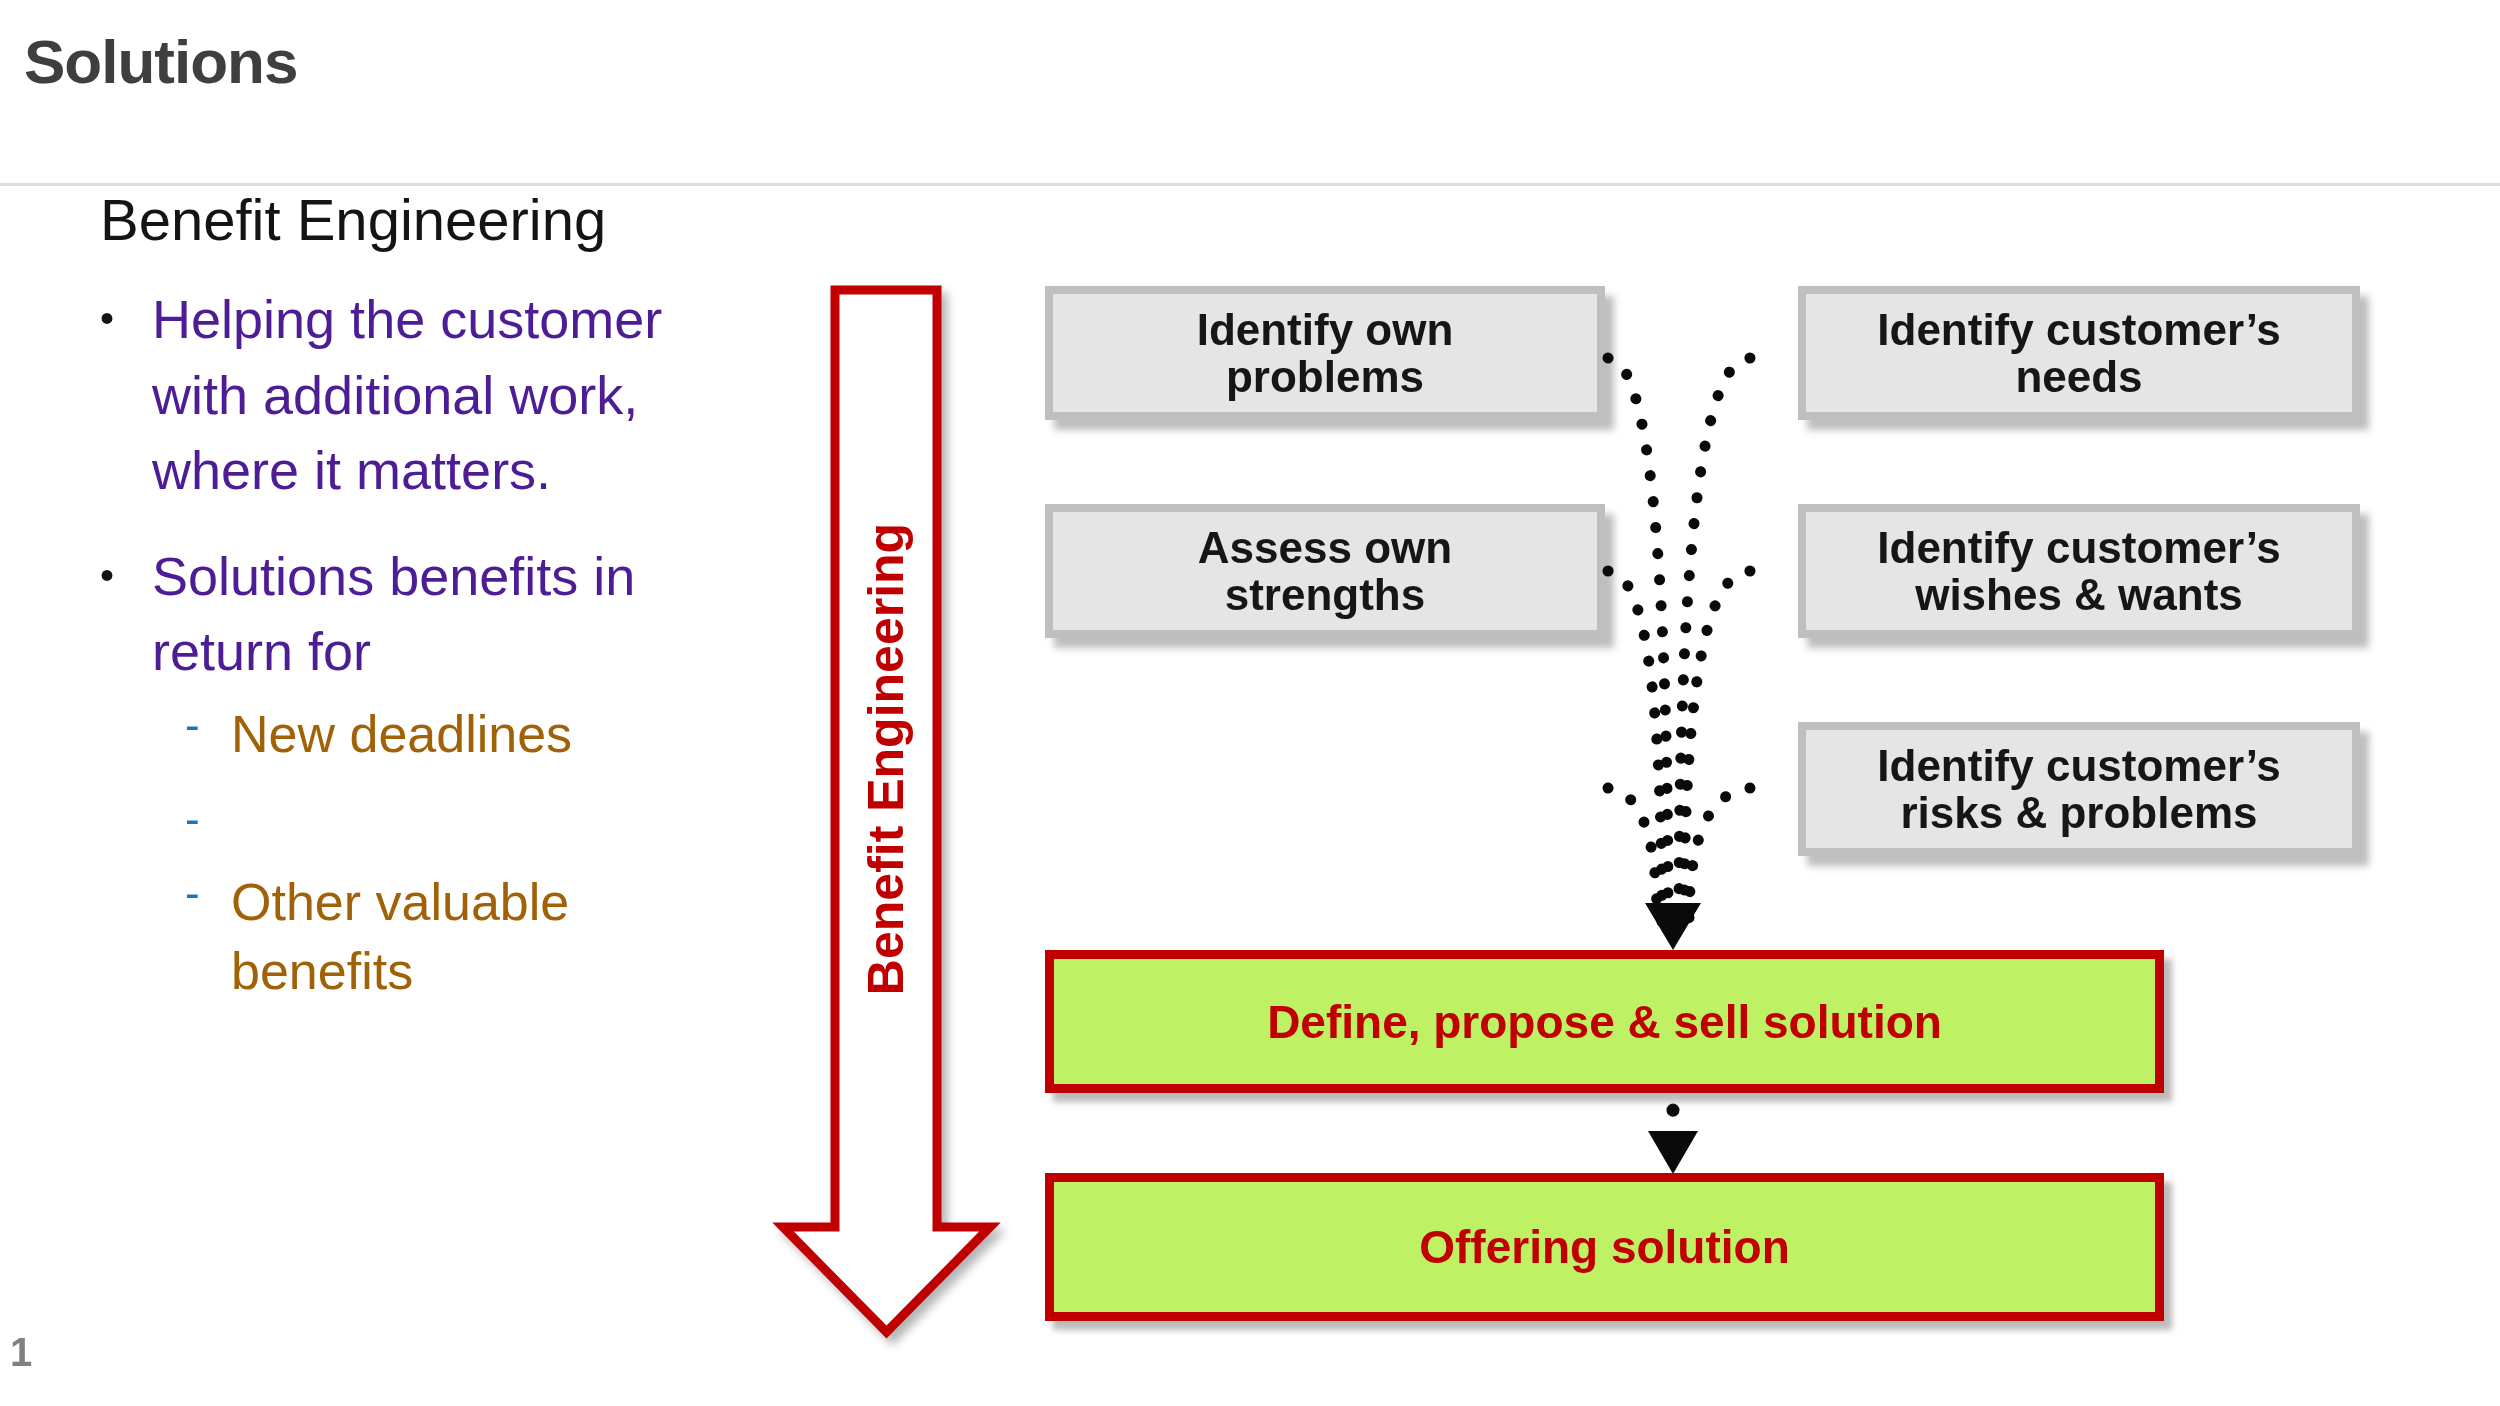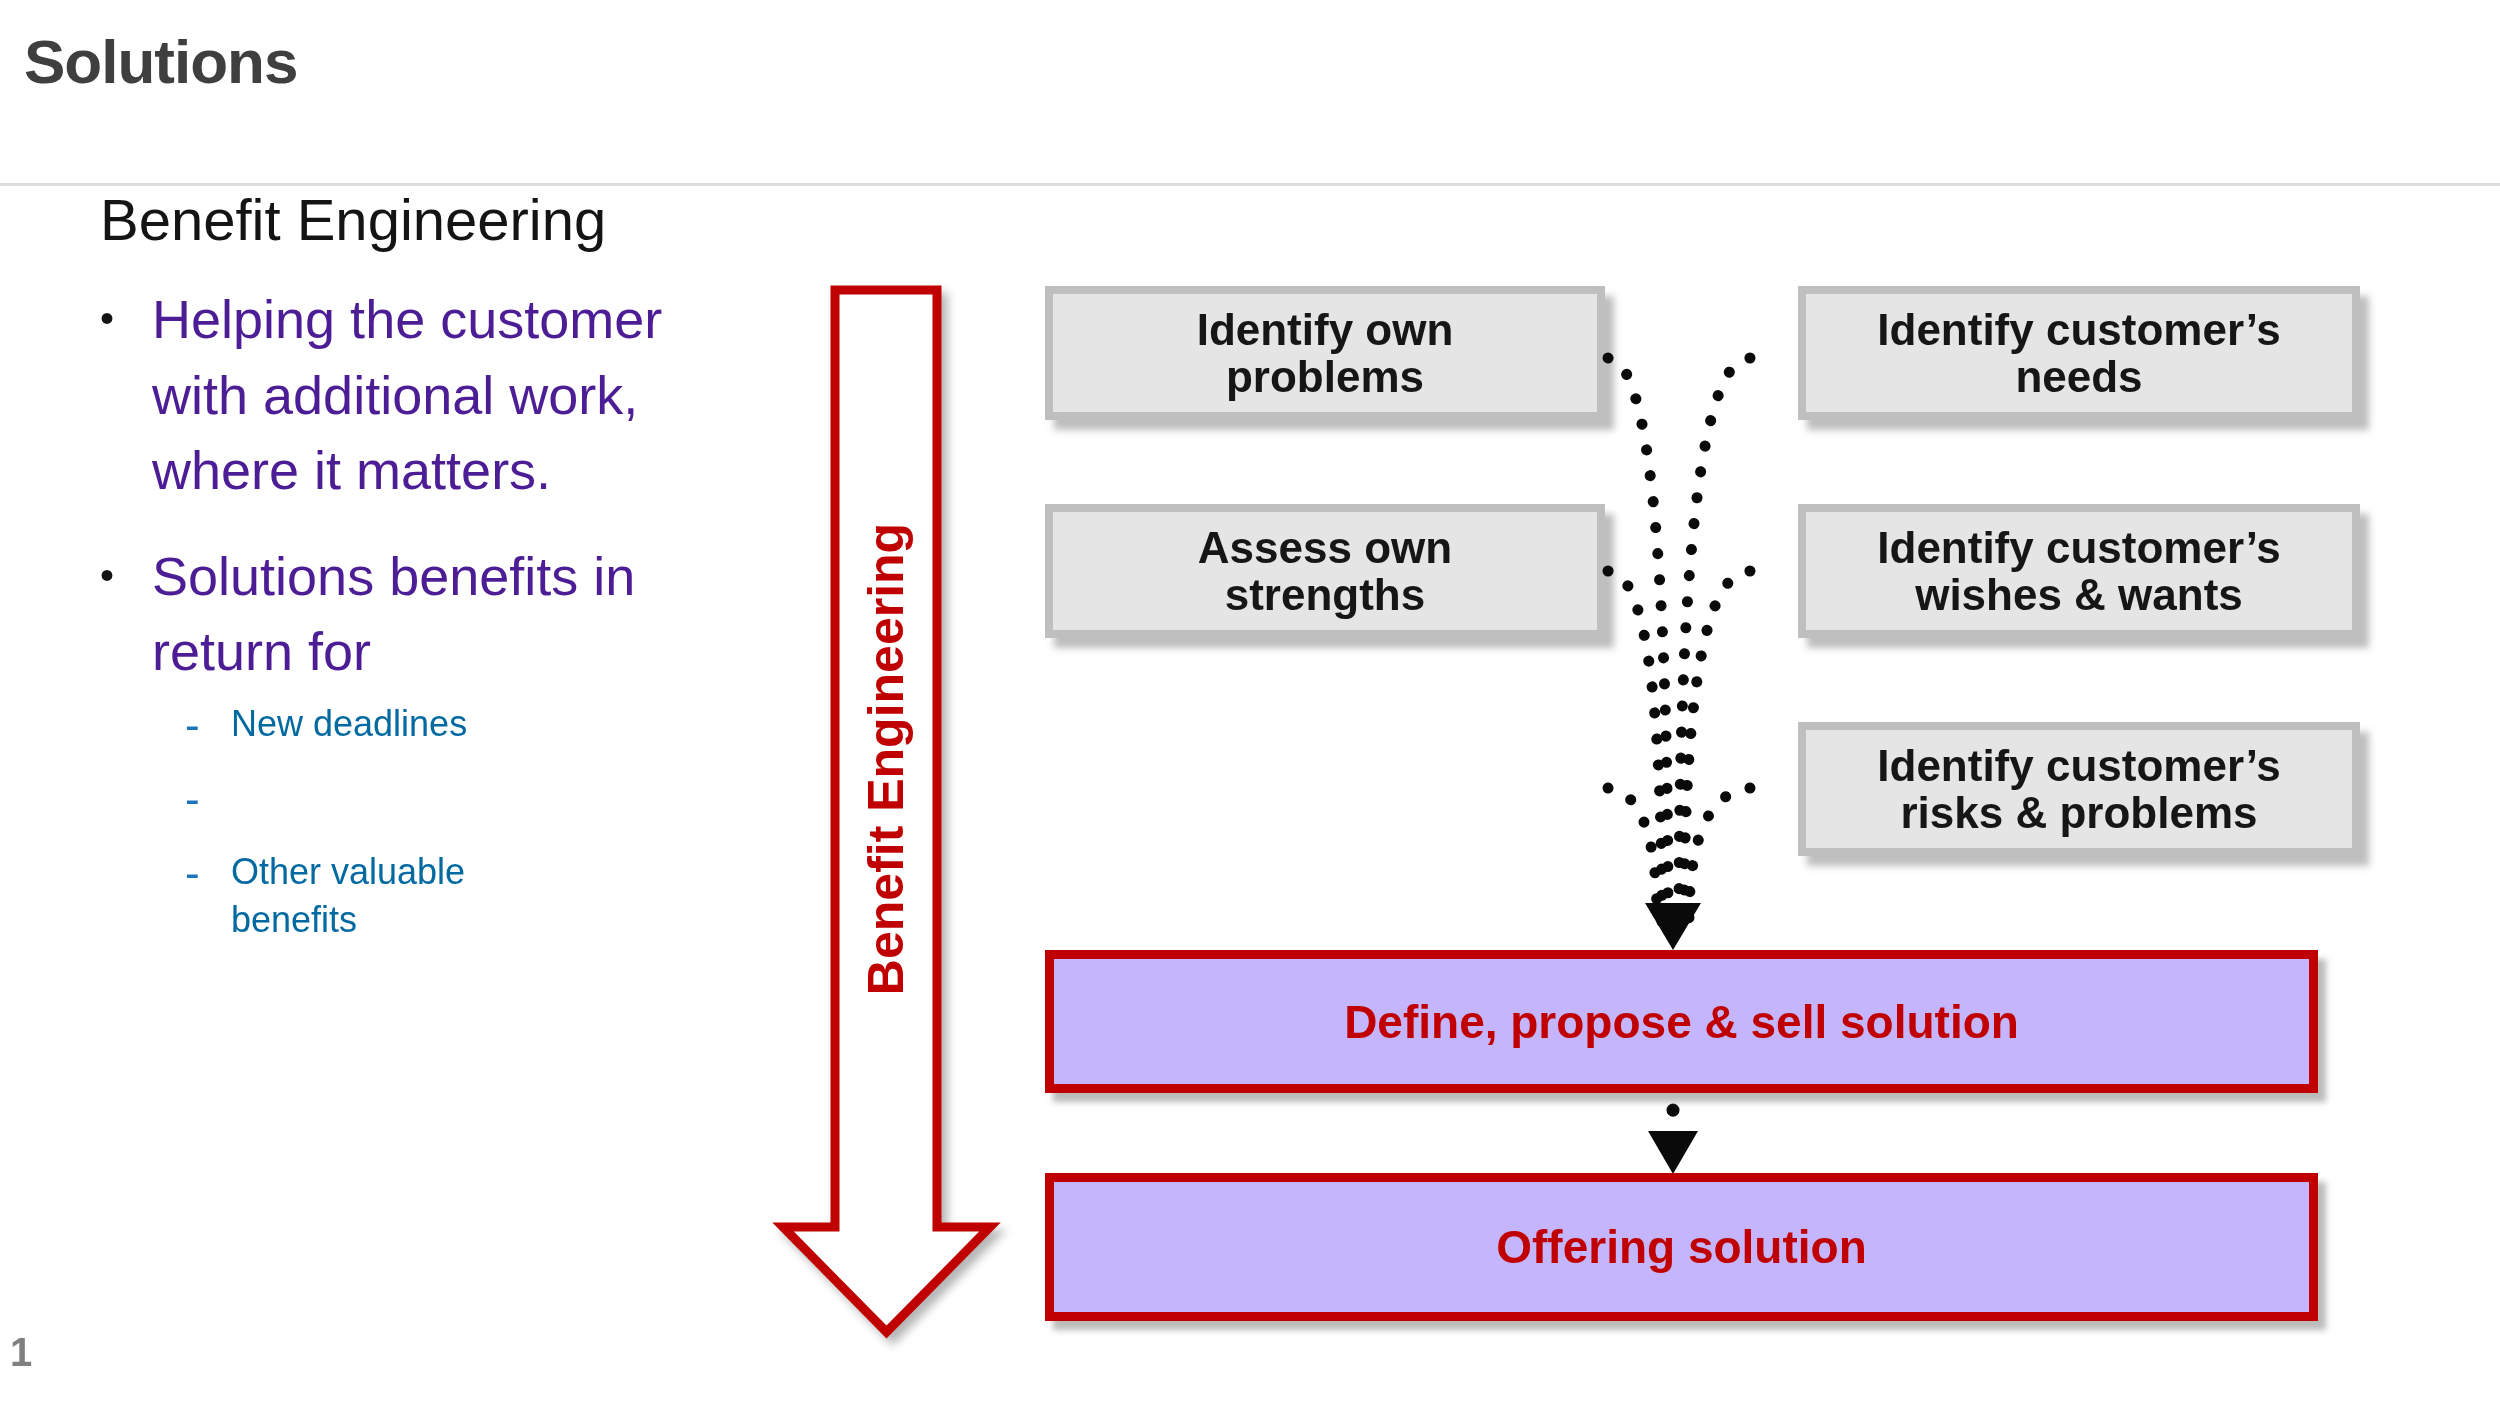--- a/index.html
+++ b/index.html
@@ -15,21 +15,21 @@
   .title-rule{position:absolute;left:0;top:183px;width:2500px;height:3px;background:#DCDCDC;}
   .heading{position:absolute;left:100px;top:186px;font-size:58px;color:#141414;}
   
   .bullets{position:absolute;left:100px;top:282px;width:720px;}
   .bullet{display:flex;margin-bottom:30px;}
   .bullet .mark{width:52px;flex:0 0 52px;font-size:40px;padding-top:14px;color:#141414;}
   .bullet .txt{font-size:54px;line-height:1.40;white-space:pre-line;color:#4c1d95;}
   .subbullets{position:absolute;left:185px;top:700px;width:600px;}
   .subbullet{display:flex;margin-bottom:24px;}
   .subbullet .mark{width:46px;flex:0 0 46px;font-size:44px;color:#1B75BC;}
-  .subbullet .txt{font-size:36px;line-height:1.34;white-space:pre-line;color:#0369a1;}
+  .subbullet .txt{font-size:52px;line-height:1.34;white-space:pre-line;color:#a16207;}
   
   .arrow-svg{position:absolute;left:0;top:0;pointer-events:none;}
   .arrow-shape{filter:drop-shadow(6px 7px 5px rgba(90,90,90,0.45));}
   .arrow-label-wrap{
     position:absolute;left:836px;top:290px;width:101px;height:937px;
     display:flex;align-items:center;justify-content:center;
   }
   .arrow-label{
     transform:rotate(-90deg);white-space:nowrap;font-size:50px;font-weight:bold;color:#C00000;
   }
@@ -39,21 +39,21 @@
     border:8px solid #BFBFBF;box-shadow:9px 10px 7px rgba(110,110,110,0.45);
     display:flex;align-items:center;justify-content:center;text-align:center;
     font-size:44px;font-weight:bold;line-height:1.07;color:#161616;white-space:pre-line;
   }
   .col-left{left:1045px;}
   .col-right{left:1754px;width:562px;margin-left:44px;}
   .row1{top:286px;}
   .row2{top:504px;}
   .row3{top:722px;}
   .rbox{
-    position:absolute;box-sizing:border-box;left:1045px;width:1273px;background:#c4b5fd;
+    position:absolute;box-sizing:border-box;left:1045px;width:1119px;background:#bef264;
     border:9px solid #C00000;box-shadow:8px 9px 6px rgba(120,120,120,0.5);
     display:flex;align-items:center;justify-content:center;text-align:center;
     font-size:46px;font-weight:bold;color:#C00000;
   }
   .rbox-define{top:950px;height:143px;}
   .rbox-implement{top:1173px;height:148px;}
   
   .dots-svg{position:absolute;left:0;top:0;pointer-events:none;}
   .dotline{fill:none;stroke:#0A0A0A;stroke-width:11;stroke-linecap:round;stroke-dasharray:0.1 26;}
   .dotline-thick{fill:none;stroke:#0A0A0A;stroke-width:13;stroke-linecap:round;stroke-dasharray:0.1 24;}

